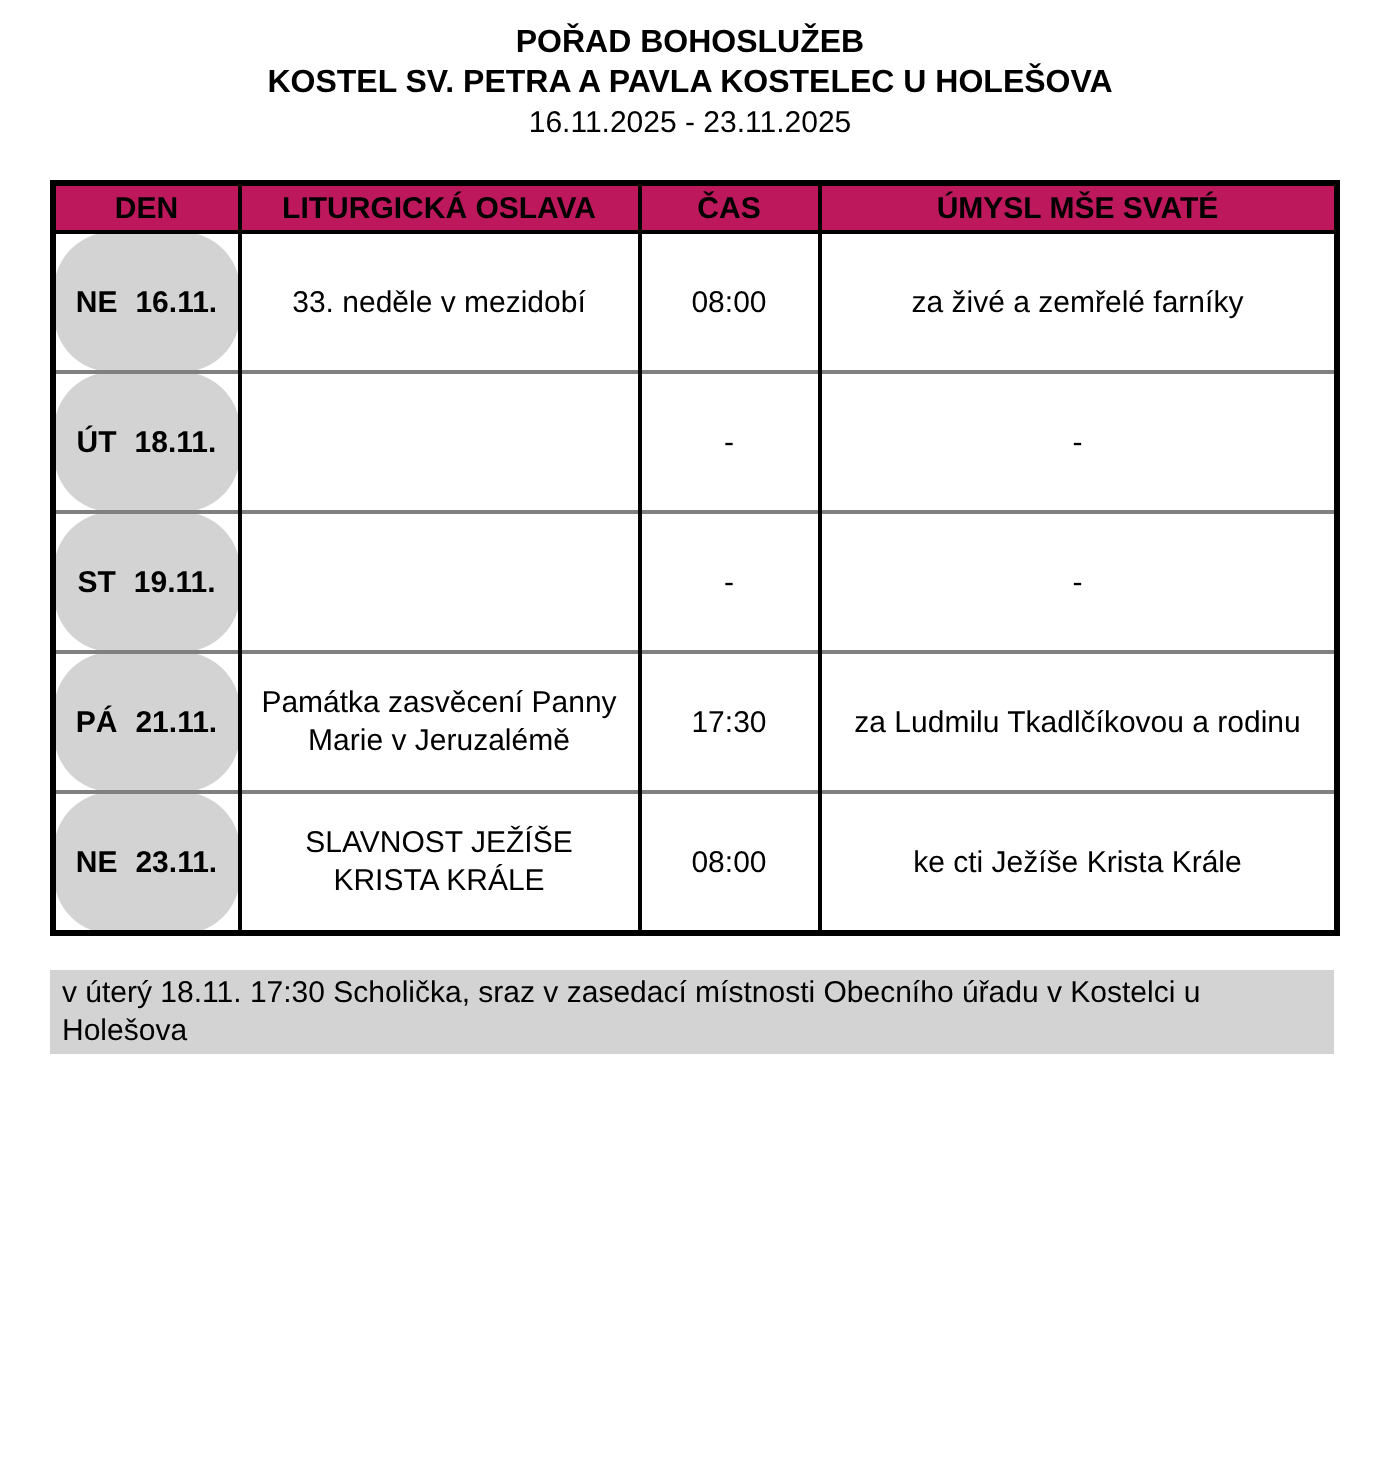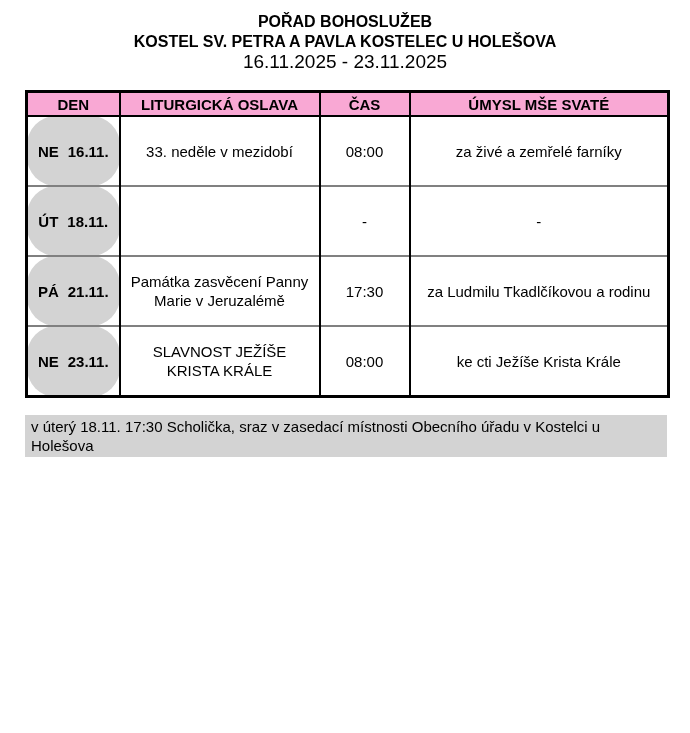--- a/index.html
+++ b/index.html
@@ -14,39 +14,39 @@
     padding-top: 12px;
     overflow: hidden;
   }
   .titles { text-align: center; }
   .title, .subtitle {
     font-size: 16px;
     font-weight: bold;
     line-height: 20px;
   }
   .date-range {
-    font-size: 19px;
+    font-size: 15px;
     line-height: 20px;
   }
   table.schedule {
     margin: 18px 0 0 25px;
     width: 642px;
     border-collapse: collapse;
     table-layout: fixed;
     border: 3px solid #000000;
   }
   table.schedule th, table.schedule td {
     padding: 0 4px;
     text-align: center;
     vertical-align: middle;
     overflow: hidden;
   }
   table.schedule th {
     height: 22px;
-    background: #f9a8d4;
+    background: #be185d;
     font-size: 15px;
     font-weight: bold;
     border-bottom: 2px solid #000000;
   }
   table.schedule td { height: 68px; font-size: 15px; line-height: 19px; border-radius: 29px; }
   table.schedule th + th, table.schedule td + td { border-left: 2px solid #000000; }
   table.schedule tbody tr + tr td { border-top: 2px solid #808080; }
   td.day-cell {
     background: #d3d3d3;
     font-weight: bold;
@@ -100,20 +100,28 @@
       <tr>
         <td class="day-cell">
           <span class="day-abbr">ÚT</span><span>18.11.</span>
         </td>
         <td></td>
         <td>-</td>
         <td>-</td>
       </tr>
       <tr>
         <td class="day-cell">
+          <span class="day-abbr">ST</span><span>19.11.</span>
+        </td>
+        <td></td>
+        <td>-</td>
+        <td>-</td>
+      </tr>
+      <tr>
+        <td class="day-cell">
           <span class="day-abbr">PÁ</span><span>21.11.</span>
         </td>
         <td>Památka zasvěcení Panny Marie v Jeruzalémě</td>
         <td>17:30</td>
         <td>za Ludmilu Tkadlčíkovou a rodinu</td>
       </tr>
       <tr>
         <td class="day-cell">
           <span class="day-abbr">NE</span><span>23.11.</span>
         </td>

